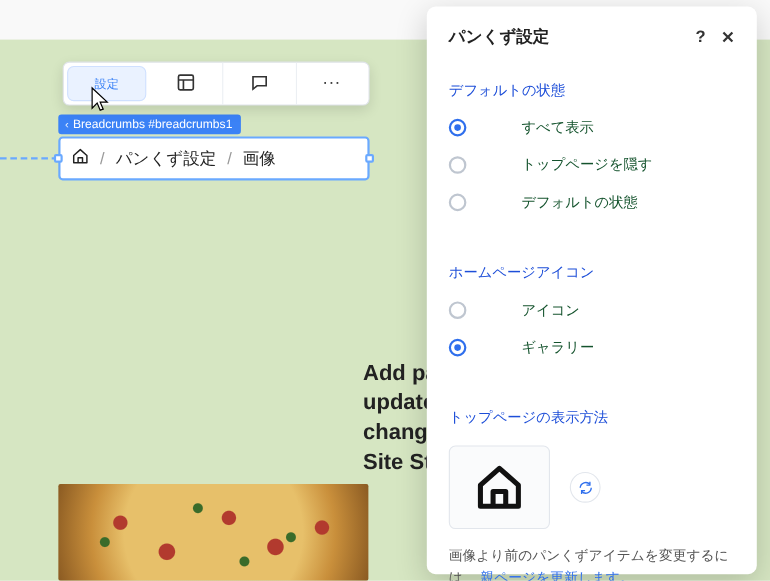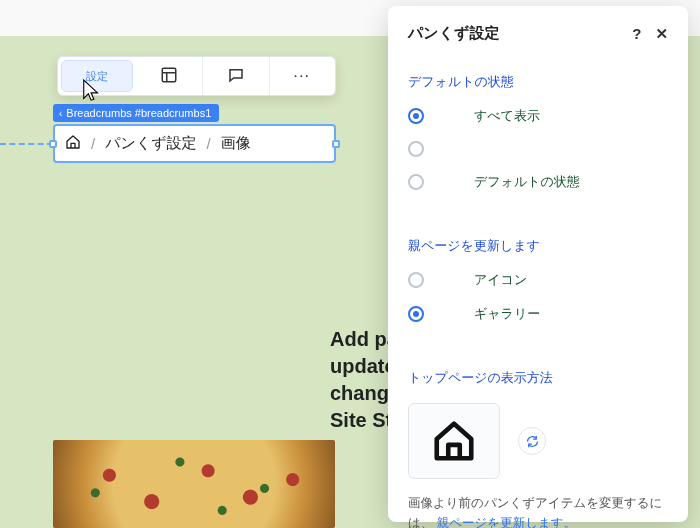--- a/index.html
+++ b/index.html
@@ -194,29 +194,30 @@
       </div>
     </div>
 
     <div class="section-title">デフォルトの状態</div>
     <div class="opt">
       <span class="radio sel"></span>
       <span class="opt-label">すべて表示</span>
     </div>
     <div class="opt">
       <span class="radio"></span>
+      <span class="opt-label">トップページを隠す</span>
     </div>
     <div class="opt">
       <span class="radio"></span>
       <span class="opt-label">デフォルトの状態</span>
     </div>
 
     <div class="divider"></div>
 
-    <div class="section-title">親ページを更新します</div>
+    <div class="section-title">ホームページアイコン</div>
     <div class="opt">
       <span class="radio"></span>
       <span class="opt-label">アイコン</span>
     </div>
     <div class="opt">
       <span class="radio sel"></span>
       <span class="opt-label">ギャラリー</span>
     </div>
 
     <div class="divider"></div>

